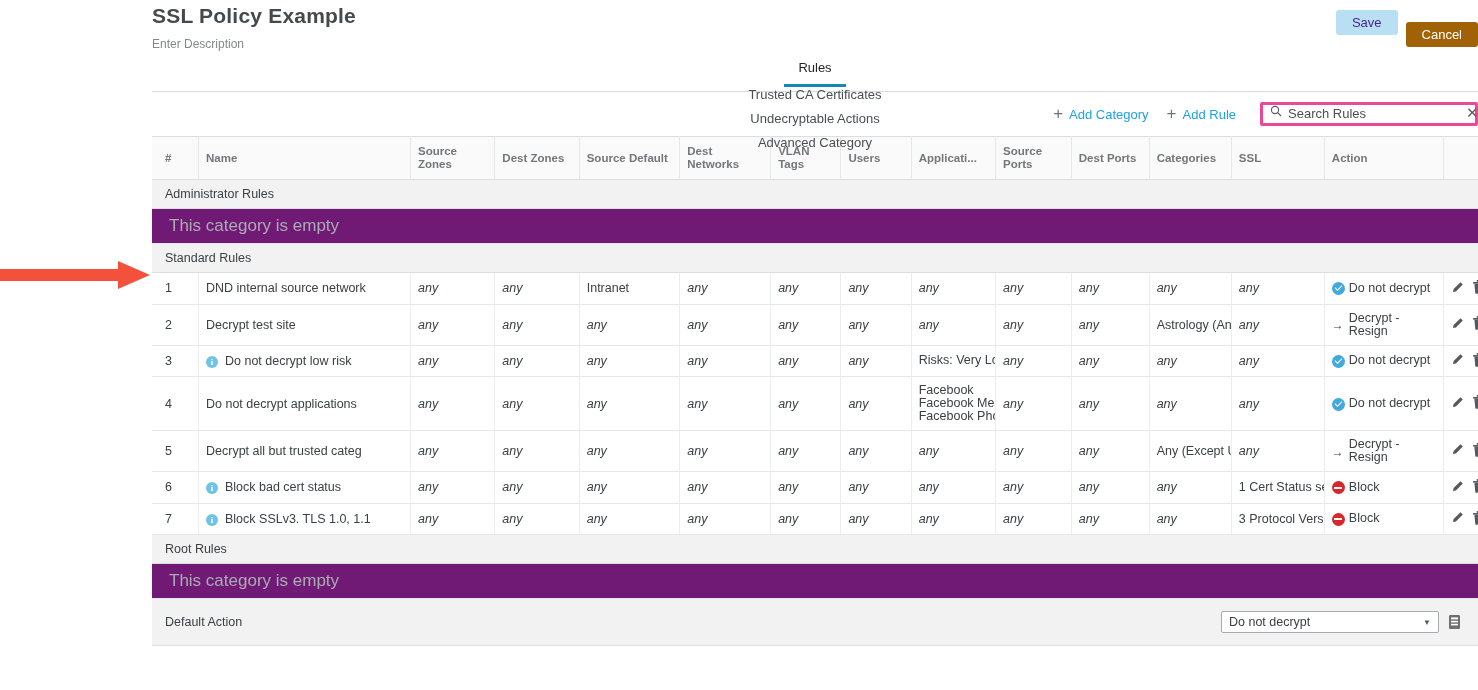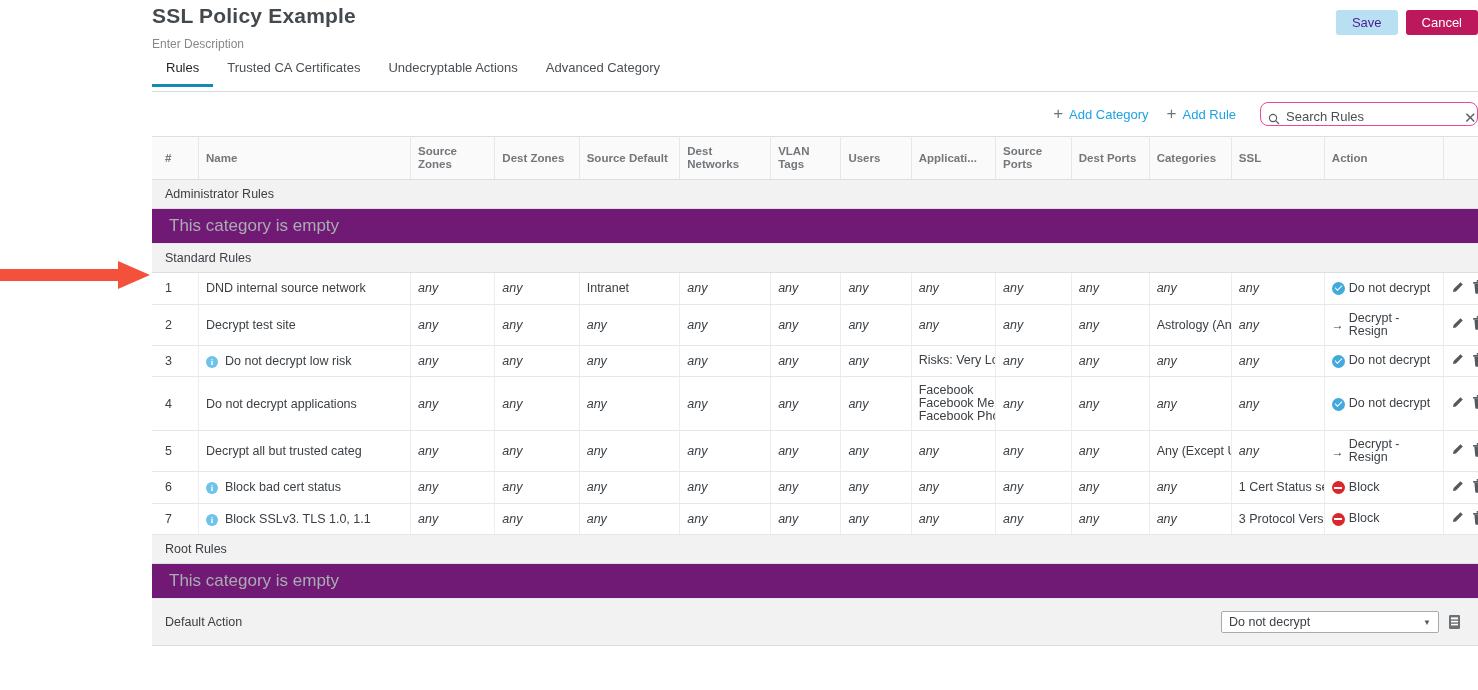--- a/index.html
+++ b/index.html
@@ -59,30 +59,32 @@
     height: 25px;
     padding: 0 16px;
     cursor: pointer;
     line-height: 25px;
   }
   .btn-save {
     background: #b9e0f2;
     color: #4c1d95;
   }
   .btn-cancel {
-    background: #be185d;
+    background: #a16207;
     color: #ffffff;
+    margin-top: 12px;
   }
   
   .tabs {
     position: relative;
     height: 31px;
     border-bottom: 1px solid #d8dadd;
     display: flex;
-    align-items: flex-start;
+    align-items: center;
+    flex-direction: column;
   }
   .tab {
     font-size: 13px;
     color: #4a4f54;
     padding: 0 14px 9px 14px;
     cursor: pointer;
     white-space: nowrap;
   }
   .tab.active {
     color: #26262a;
@@ -111,24 +113,24 @@
     font-size: 17px;
     color: #6e7378;
     line-height: 1;
     font-weight: 300;
     position: relative;
     top: -1px;
   }
   .search-box {
     width: 218px;
     height: 24px;
-    border: 1px solid #ec4899;
-    border-radius: 8px;
+    border: 3px solid #ec4899;
+    border-radius: 2px;
     display: flex;
-    align-items: flex-end;
+    align-items: flex-start;
     padding: 0 6px 0 7px;
     box-sizing: border-box;
     background: #fff;
     margin-left: 6px;
   }
   .search-box svg { flex: none; }
   .search-input {
     border: none;
     outline: none;
     flex: 1;

